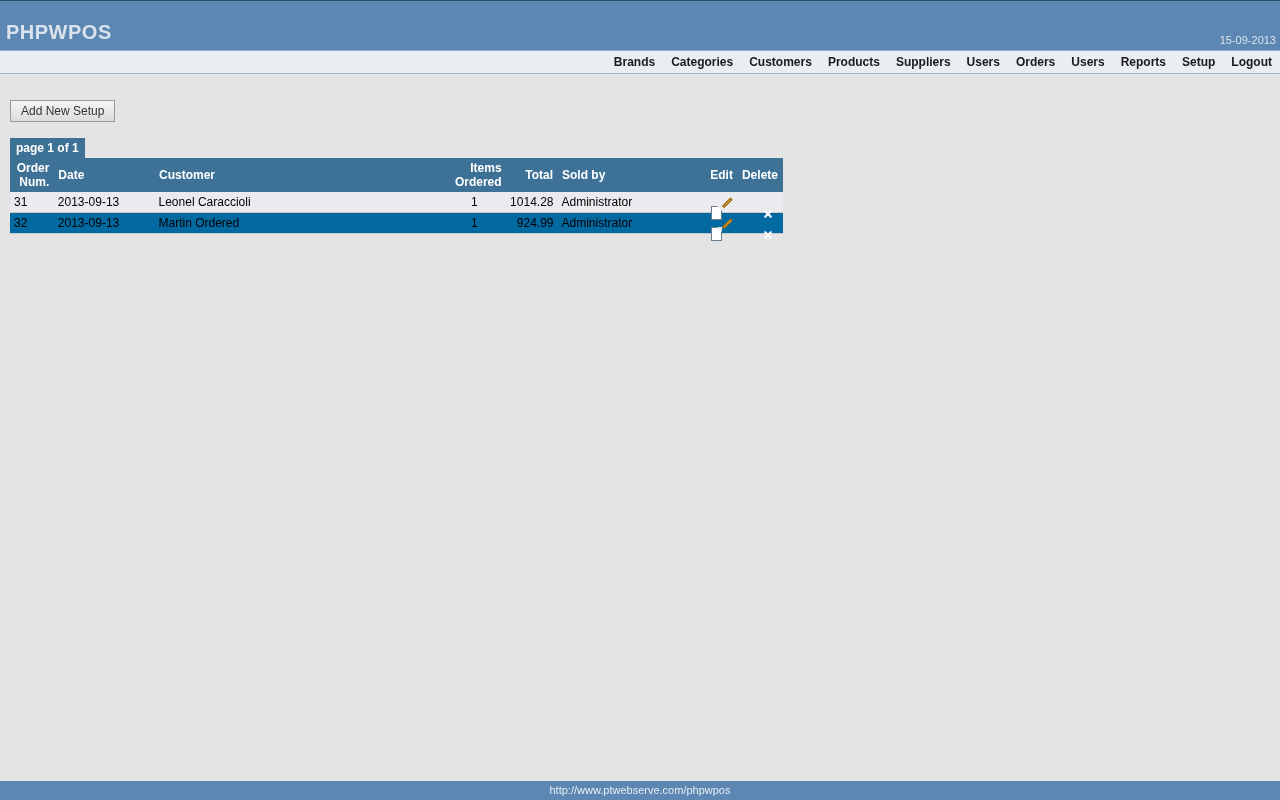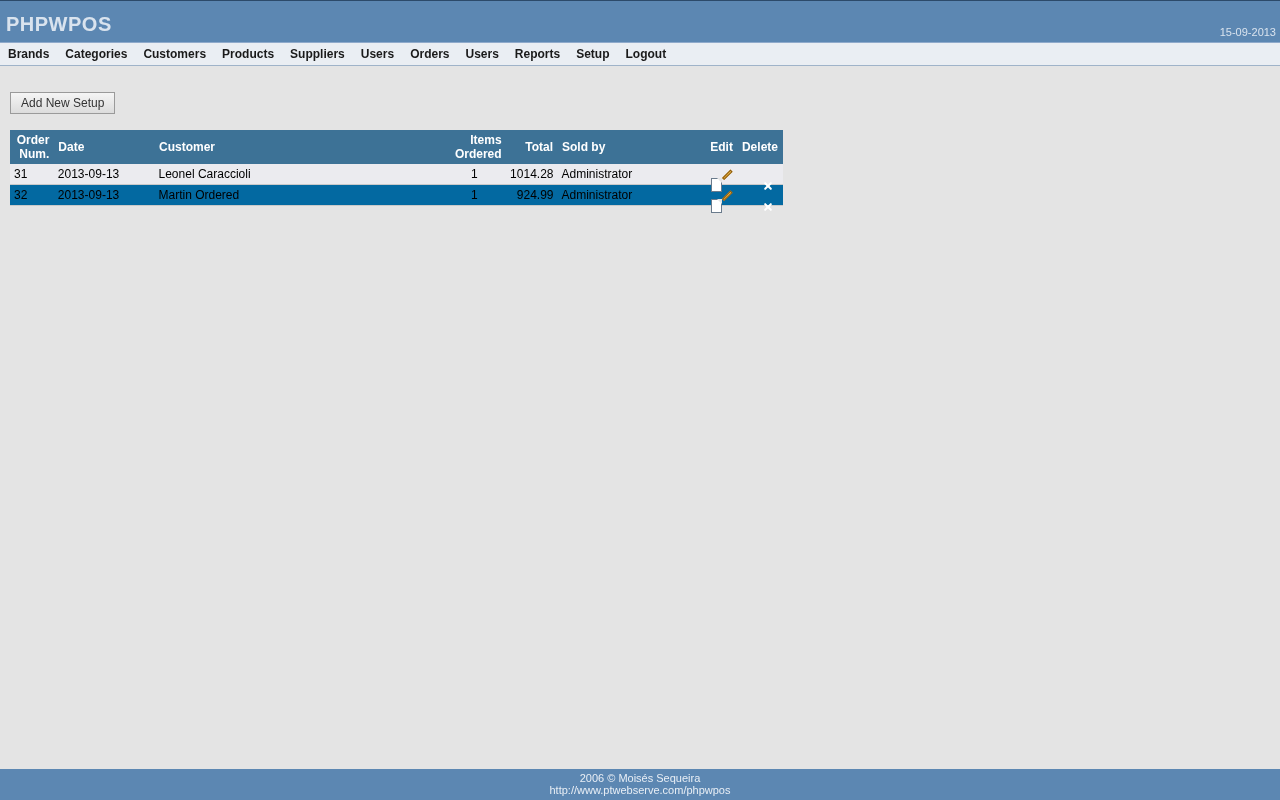--- a/index.html
+++ b/index.html
@@ -9,21 +9,21 @@
     font-size: 12px;
     background: #e4e4e4;
     display: flex;
     flex-direction: column;
     min-height: 100vh;
   }
   .header {
     background: #5c87b2;
     border-top: 1px solid #2c4a6a;
     color: #fff;
-    padding: 12px 6px 6px 6px;
+    padding: 20px 6px 6px 6px;
     position: relative;
   }
   .header .title {
     font-size: 20px;
     font-weight: bold;
     color: #d9e3ee;
     letter-spacing: 0.5px;
   }
   .header .subtitle {
     font-size: 11px;
@@ -36,20 +36,21 @@
     bottom: 4px;
     font-size: 11px;
     color: #d9e3ee;
   }
   .navbar {
     background: #eaeef3;
     border-top: 1px solid #8faacb;
     border-bottom: 1px solid #9fb3c9;
     padding: 0;
     display: flex;
+    justify-content: flex-end;
   }
   .navbar a {
     display: inline-block;
     padding: 4px 8px;
     font-size: 12px;
     font-weight: bold;
     color: #1a1a1a;
     text-decoration: none;
     cursor: pointer;
   }
@@ -180,20 +181,23 @@
   <a>Orders</a>
   <a>Users</a>
   <a>Reports</a>
   <a>Setup</a>
   <a>Logout</a>
 </div>
 
 <div class="content">
   <button class="add-btn">Add New Setup</button>
 
+  <div>
+    <span class="pager">page 1 of 1</span>
+  </div>
 
   <table class="orders">
     <thead>
       <tr>
         <th class="col-ordernum right">Order Num.</th>
         <th class="col-date">Date</th>
         <th class="col-customer">Customer</th>
         <th class="col-items right">Items Ordered</th>
         <th class="col-total right">Total</th>
         <th class="col-soldby">Sold by</th>
@@ -220,15 +224,14 @@
           <td class="col-total right">924.99</td>
           <td class="col-soldby">Administrator</td>
           <td class="col-edit center"><span class="icon-btn"><span class="edit-icon"><span class="page"></span><span class="pencil"></span></span></span></td>
           <td class="col-delete center"><span class="icon-btn"><span class="delete-icon"></span></span></td>
         </tr>
       </tbody>
   </table>
 </div>
 
 <div class="footer">
-  <div>2006 © Moisés Sequeira</div>
   <a>http://www.ptwebserve.com/phpwpos</a>
 </div>
 
 </body></html>

